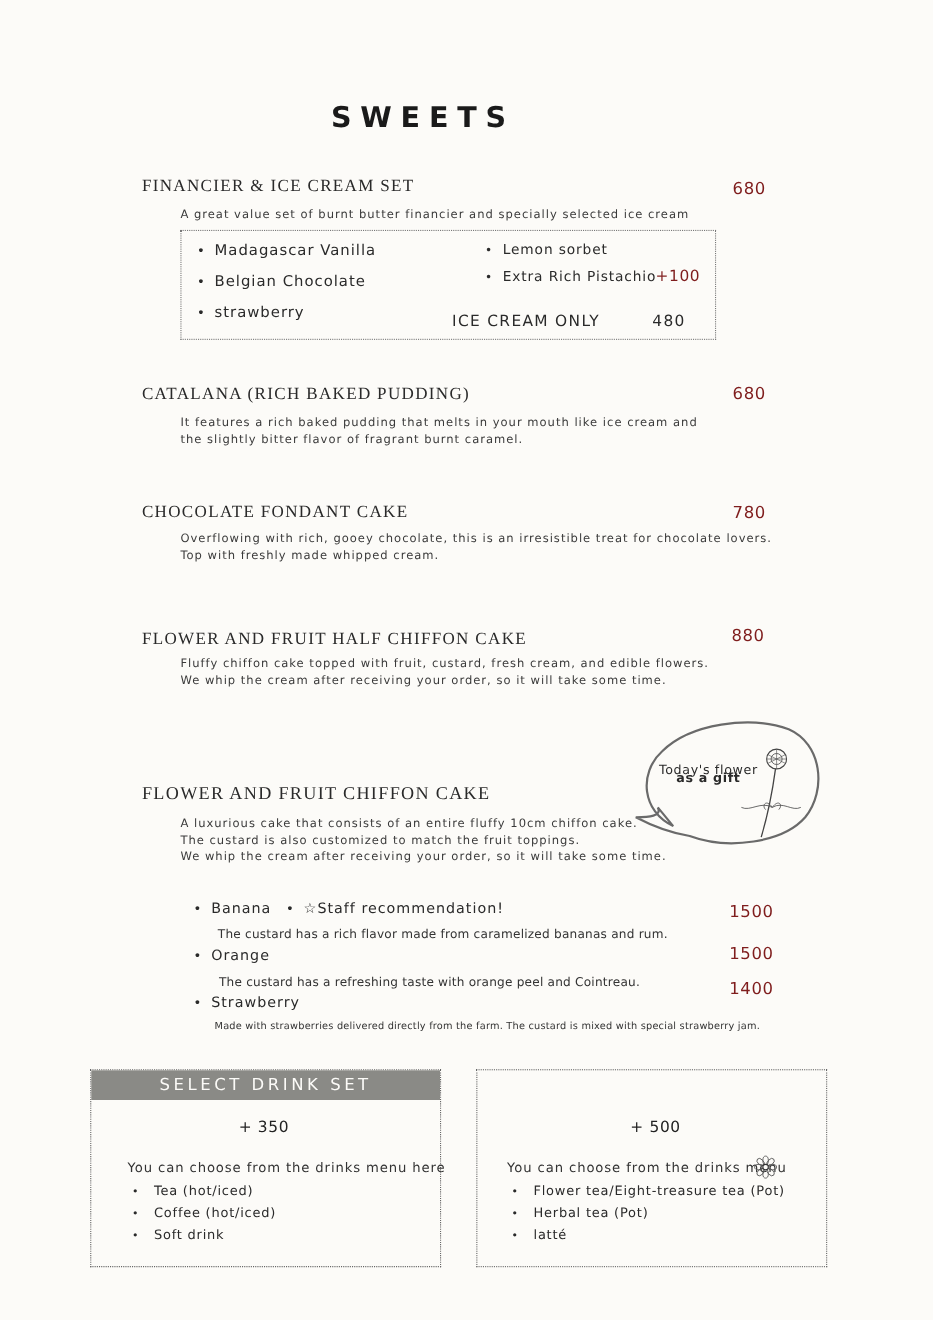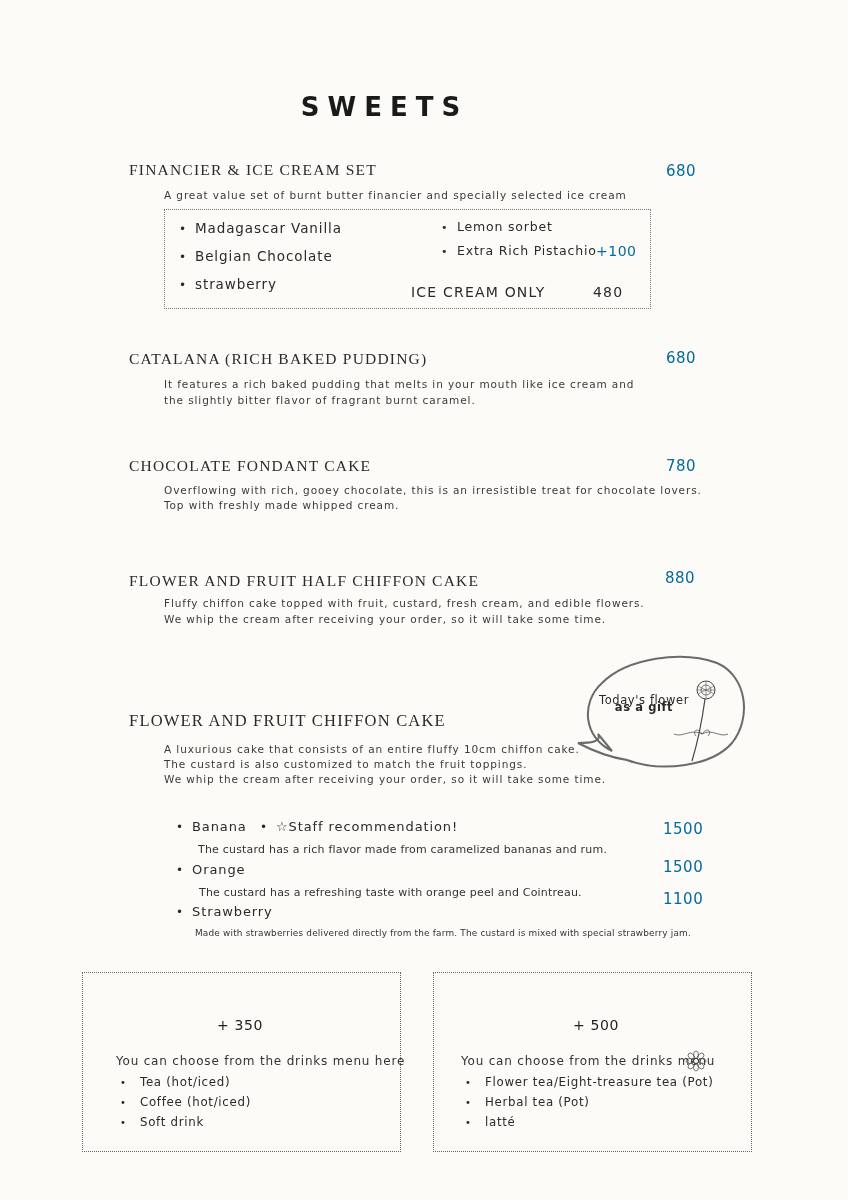--- a/index.html
+++ b/index.html
@@ -4,21 +4,21 @@
   <style>
     * { box-sizing: border-box; margin: 0; padding: 0; }
     html, body { width: 848px; height: 1200px; background: #fcfbf8; }
     body { position: relative; overflow: hidden; font-family: "DejaVu Sans", sans-serif; color: #222; }
 
     .abs { position: absolute; }
 
     .title { left: 0; width: 761px; top: 92px; text-align: center; font-weight: bold; font-size: 26px; letter-spacing: 8px; color: #1a1a1a; padding-left: 8px; }
 
     .item-name { font-size: 15.5px; letter-spacing: 1.2px; color: #2a2a2a; white-space: nowrap; font-weight: 300; font-family: Liberation Serif, serif; }
-    .price { font-size: 15px; color: #0369a1; letter-spacing: 0.5px; }
+    .price { font-size: 15px; color: #7f1d1d; letter-spacing: 0.5px; }
     .desc { font-size: 10.5px; letter-spacing: 0.9px; line-height: 15.5px; color: #3a3a3a; white-space: nowrap; }
 
     .dotted-box { border: 1px dotted #777; }
 
     .bullet-row { font-size: 13.5px; letter-spacing: 0.9px; color: #2a2a2a; white-space: nowrap; }
     .bullet-row::before { content: "•"; display: inline-block; width: 16px; font-size: 12px; }
     .bullet-sm { font-size: 12.5px; letter-spacing: 0.8px; color: #2a2a2a; white-space: nowrap; }
     .bullet-sm::before { content: "•"; display: inline-block; width: 16px; font-size: 11px; }
 
     .ic-only { font-size: 14px; letter-spacing: 1.2px; color: #2a2a2a; white-space: nowrap; }
@@ -91,25 +91,26 @@
 
 <div class="abs bullet-row" style="left:176px; top:819px; font-size:13px;">Banana</div>
 <div class="abs bullet-row" style="left:260px; top:819px; font-size:13px;"><span>☆Staff recommendation!</span></div>
 <div class="abs price" style="left:663px; top:820px;">1500</div>
 <div class="abs sub-desc" style="left:198px; top:843px;">The custard has a rich flavor made from caramelized bananas and rum.</div>
 
 <div class="abs bullet-row" style="left:176px; top:862px; font-size:13px;">Orange</div>
 <div class="abs price" style="left:663px; top:858px;">1500</div>
 <div class="abs sub-desc" style="left:199px; top:886px;">The custard has a refreshing taste with orange peel and Cointreau.</div>
 
-<div class="abs price" style="left:663px; top:890px;">1100</div>
+<div class="abs price" style="left:663px; top:890px;">1400</div>
 <div class="abs bullet-row" style="left:176px; top:904px; font-size:13px;">Strawberry</div>
 <div class="abs sub-desc" style="left:195px; top:928px; font-size:8.9px;">Made with strawberries delivered directly from the farm. The custard is mixed with special strawberry jam.</div>
 
 <div class="abs drink-box" style="left:82px; top:972px; width:319px; height:180px;">
+  <div class="drink-head">SELECT DRINK SET</div>
   <div class="abs drink-price" style="left:134px; top:44px;">+ 350</div>
   <div class="abs drink-intro" style="left:33px; top:81px;">You can choose from the drinks menu here</div>
   <div class="abs drink-li" style="left:33px; top:102px;">Tea (hot/iced)</div>
   <div class="abs drink-li" style="left:33px; top:122px;">Coffee (hot/iced)</div>
   <div class="abs drink-li" style="left:33px; top:142px;">Soft drink</div>
 </div>
 
 <div class="abs drink-box" style="left:433px; top:972px; width:319px; height:180px;">
   <div class="abs drink-price" style="left:139px; top:44px;">+ 500</div>
   <div class="abs drink-intro" style="left:27px; top:81px;">You can choose from the drinks menu</div>

